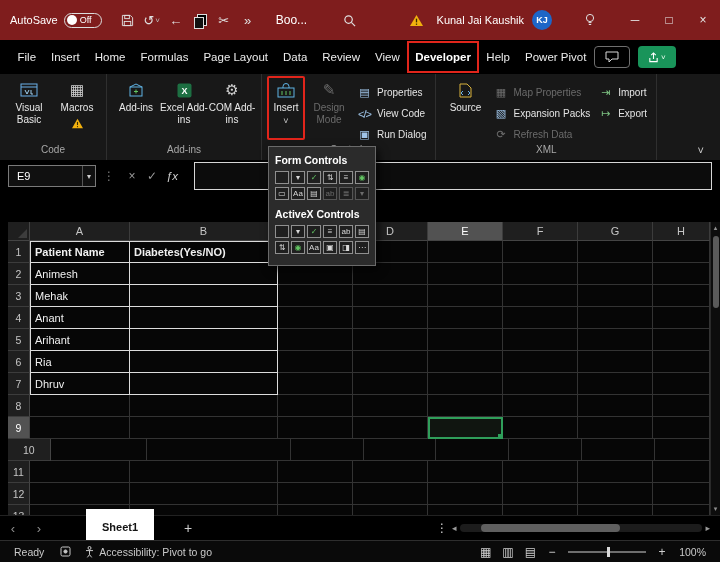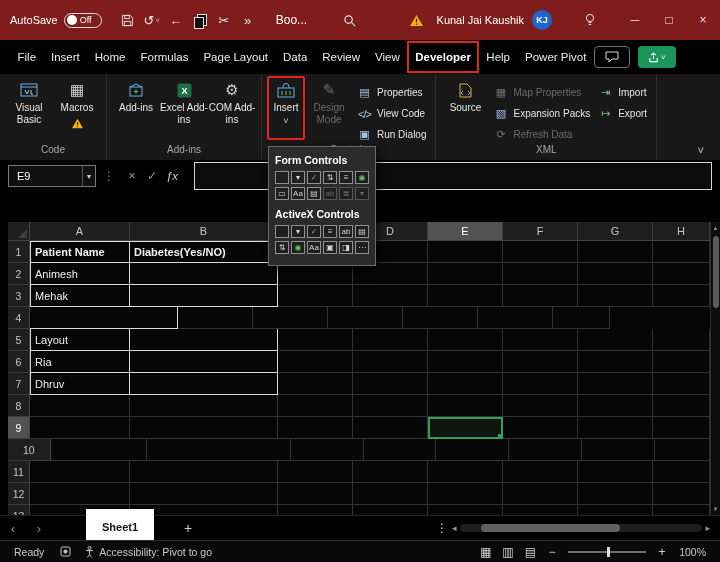--- a/index.html
+++ b/index.html
@@ -452,31 +452,32 @@
         <div class="g-cell b-r b-b" style="width: 148px;"></div>
         <div class="g-cell" style="width: 75px;"></div>
         <div class="g-cell" style="width: 75px;"></div>
         <div class="g-cell" style="width: 75px;"></div>
         <div class="g-cell" style="width: 75px;"></div>
         <div class="g-cell" style="width: 75px;"></div>
         <div class="g-cell" style="width: 57px;"></div>
       </div>
       <div class="g-row">
         <div class="row-h" style="width: 22px;">4</div>
+        <div class="g-cell b-r b-b b-l" style="width: 100px;">Anant</div>
         <div class="g-cell b-r b-b" style="width: 148px;"></div>
         <div class="g-cell" style="width: 75px;"></div>
         <div class="g-cell" style="width: 75px;"></div>
         <div class="g-cell" style="width: 75px;"></div>
         <div class="g-cell" style="width: 75px;"></div>
         <div class="g-cell" style="width: 75px;"></div>
         <div class="g-cell" style="width: 57px;"></div>
       </div>
       <div class="g-row">
         <div class="row-h" style="width: 22px;">5</div>
-        <div class="g-cell b-r b-b b-l" style="width: 100px;">Layout</div>
+        <div class="g-cell b-r b-b b-l" style="width: 100px;">Arihant</div>
         <div class="g-cell b-r b-b" style="width: 148px;"></div>
         <div class="g-cell" style="width: 75px;"></div>
         <div class="g-cell" style="width: 75px;"></div>
         <div class="g-cell" style="width: 75px;"></div>
         <div class="g-cell" style="width: 75px;"></div>
         <div class="g-cell" style="width: 75px;"></div>
         <div class="g-cell" style="width: 57px;"></div>
       </div>
       <div class="g-row">
         <div class="row-h" style="width: 22px;">6</div>

